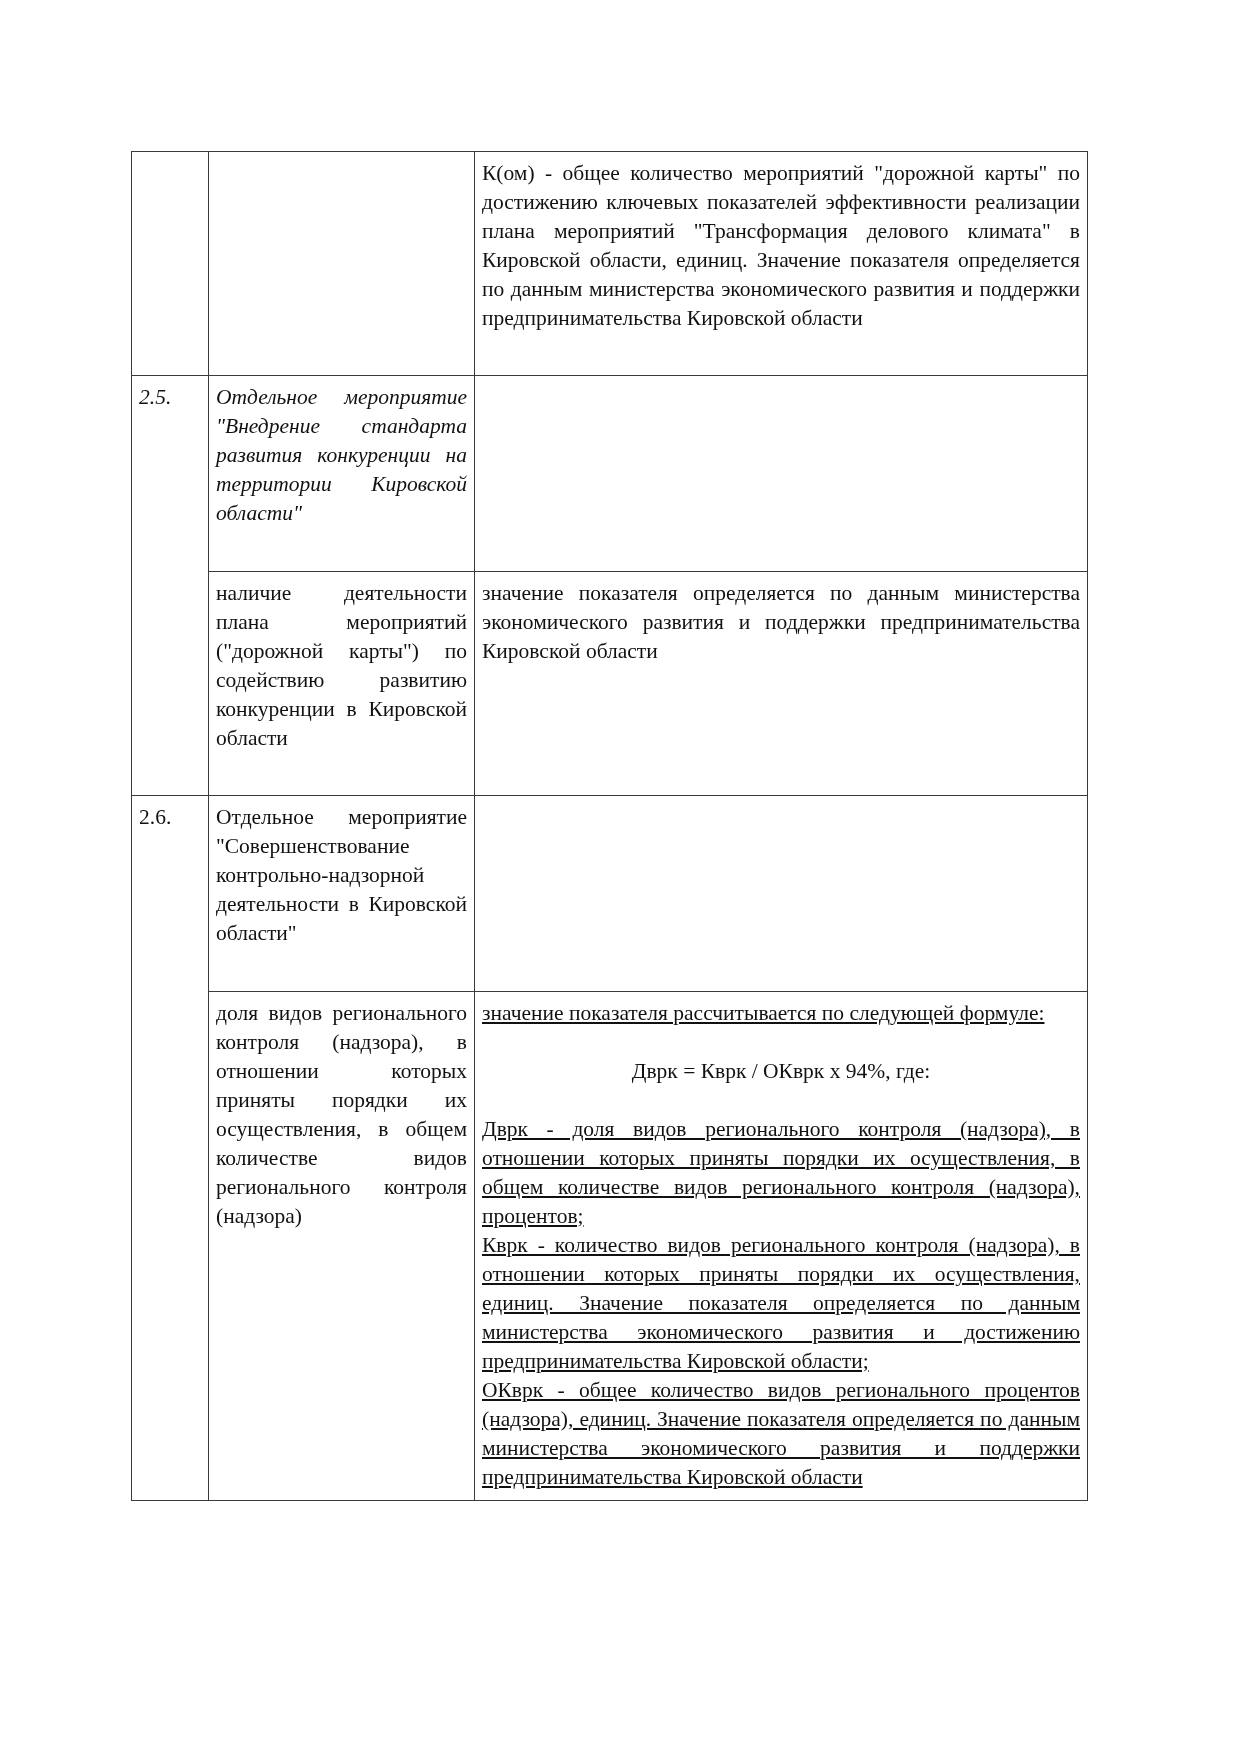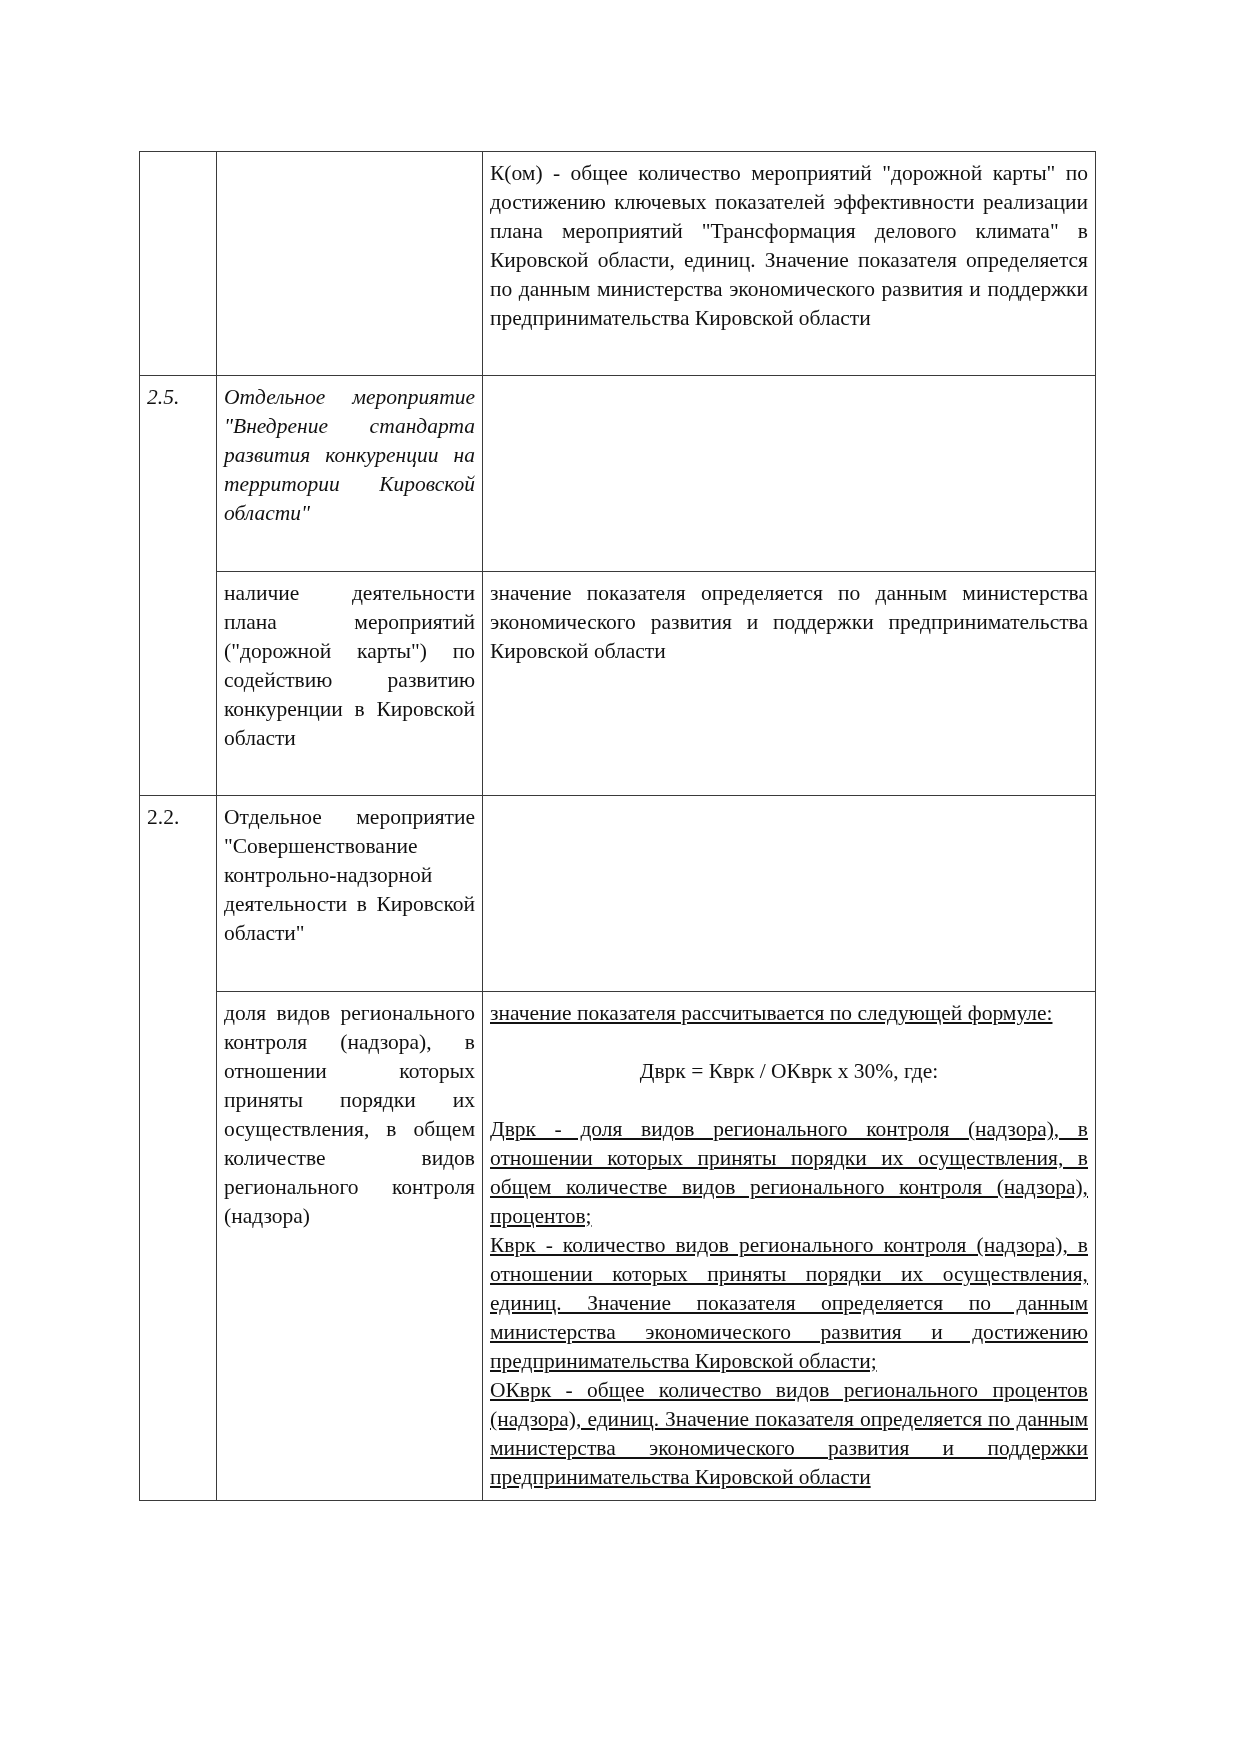--- a/index.html
+++ b/index.html
@@ -10,21 +10,21 @@
     body {
       width: 1240px;
       height: 1754px;
       position: relative;
       overflow: hidden;
       font-family: "Liberation Serif", "DejaVu Serif", serif;
       color: #111111;
     }
     .page {
       position: absolute;
-      left: 111px;
+      left: 103px;
       top: 151px;
       width: 956px;
       padding-left: 28px;
     }
     table.doc-table {
       border-collapse: collapse;
       width: 956px;
       table-layout: fixed;
     }
     table.doc-table td {
@@ -78,30 +78,30 @@
         <td>Отдельное мероприятие "Внедрение стандарта развития конкуренции на территории Кировской области"</td>
         <td></td>
       </tr>
 
       <tr class="r25-ind">
         <td>наличие деятельности плана мероприятий ("дорожной карты") по содействию развитию конкуренции в Кировской области</td>
         <td>значение показателя определяется по данным министерства экономического развития и поддержки предпринимательства Кировской области</td>
       </tr>
 
       <tr class="r26-head">
-        <td class="num-cell" rowspan="2">2.2.</td>
+        <td class="num-cell" rowspan="2">2.6.</td>
         <td>Отдельное мероприятие "Совершенствование контрольно-надзорной деятельности в Кировской области"</td>
         <td></td>
       </tr>
 
       <tr class="r26-ind">
         <td>доля видов регионального контроля (надзора), в отношении которых приняты порядки их осуществления, в общем количестве видов регионального контроля (надзора)</td>
         <td>
           <span class="para">значение показателя рассчитывается по следующей формуле:</span>
-          <span class="formula">Дврк = Кврк / ОКврк x 30%, где:</span>
+          <span class="formula">Дврк = Кврк / ОКврк x 94%, где:</span>
           <span class="para">Дврк - доля видов регионального контроля (надзора), в отношении которых приняты порядки их осуществления, в общем количестве видов регионального контроля (надзора), процентов;</span>
           <span class="para">Кврк - количество видов регионального контроля (надзора), в отношении которых приняты порядки их осуществления, единиц. Значение показателя определяется по данным министерства экономического развития и достижению предпринимательства Кировской области;</span>
           <span class="para">ОКврк - общее количество видов регионального процентов (надзора), единиц. Значение показателя определяется по данным министерства экономического развития и поддержки предпринимательства Кировской области</span>
         </td>
       </tr>
     </tbody>
   </table>
 </div>
 
 </body></html>

